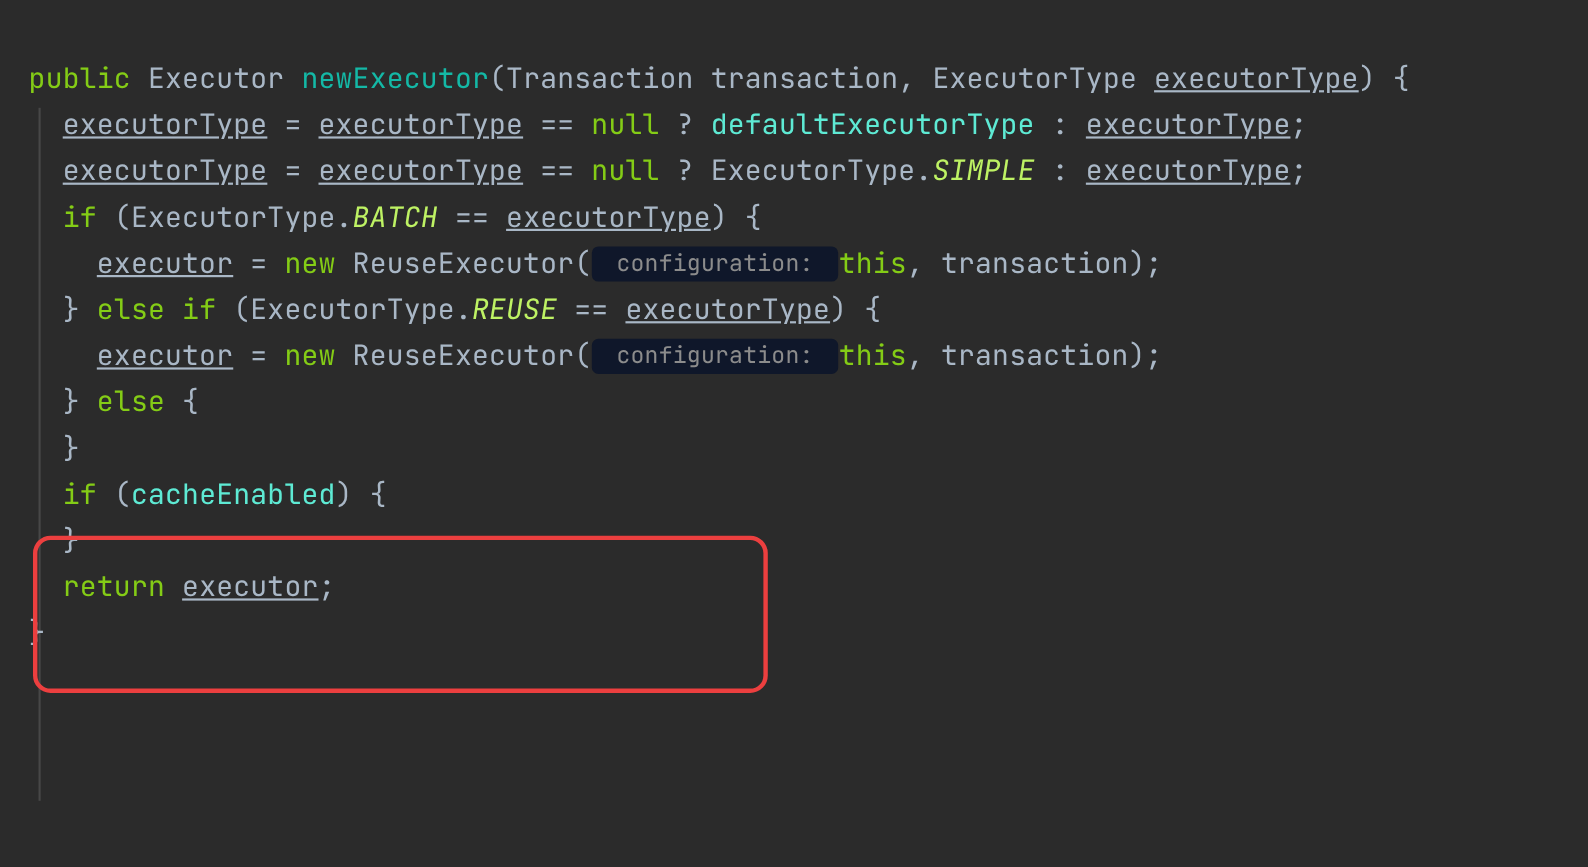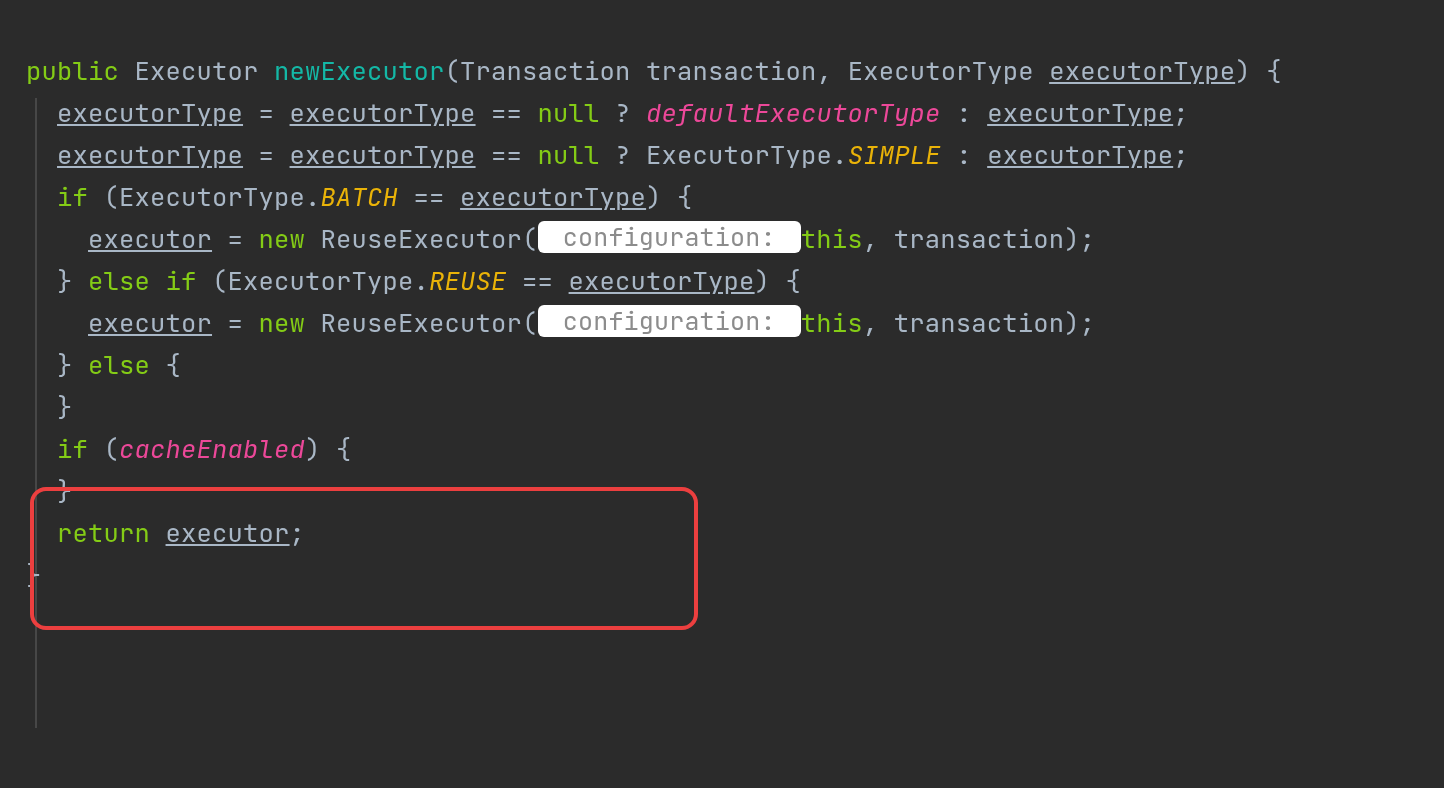--- a/index.html
+++ b/index.html
@@ -18,33 +18,33 @@
     padding: 50px 0 0 26px;
     position: relative;
     letter-spacing: 0.2px;
   }
   .line { white-space: pre; position: relative; z-index: 2; }
 
   .kw   { color: #84cc16; }       
   .type { color: #a9b7c6; }       
   .id   { color: #a9b7c6; }       
   .mth  { color: #14b8a6; }       
-  .cst  { color: #eab308; font-style: italic; } 
-  .cst2 { color: #ec4899; font-style: italic; }
+  .cst  { color: #bef264; font-style: italic; } 
+  .cst2 { color: #5eead4; }
   .punc { color: #a9b7c6; }
   .op   { color: #a9b7c6; }
   .u    { text-decoration: underline; } 
 
   .hint {
     display: inline-block;
-    background: #ffffff;
+    background: #0f172a;
     color: #8c8c8c;
     border-radius: 6px;
     padding: 0 10px;
-    font-size: 25px;
+    font-size: 21px;
     line-height: 32px;
     vertical-align: 2px;
     font-style: normal;
   }
 
   .gutter {
     position: absolute;
     left: 35px;
     top: 98px;    
     width: 2px;

